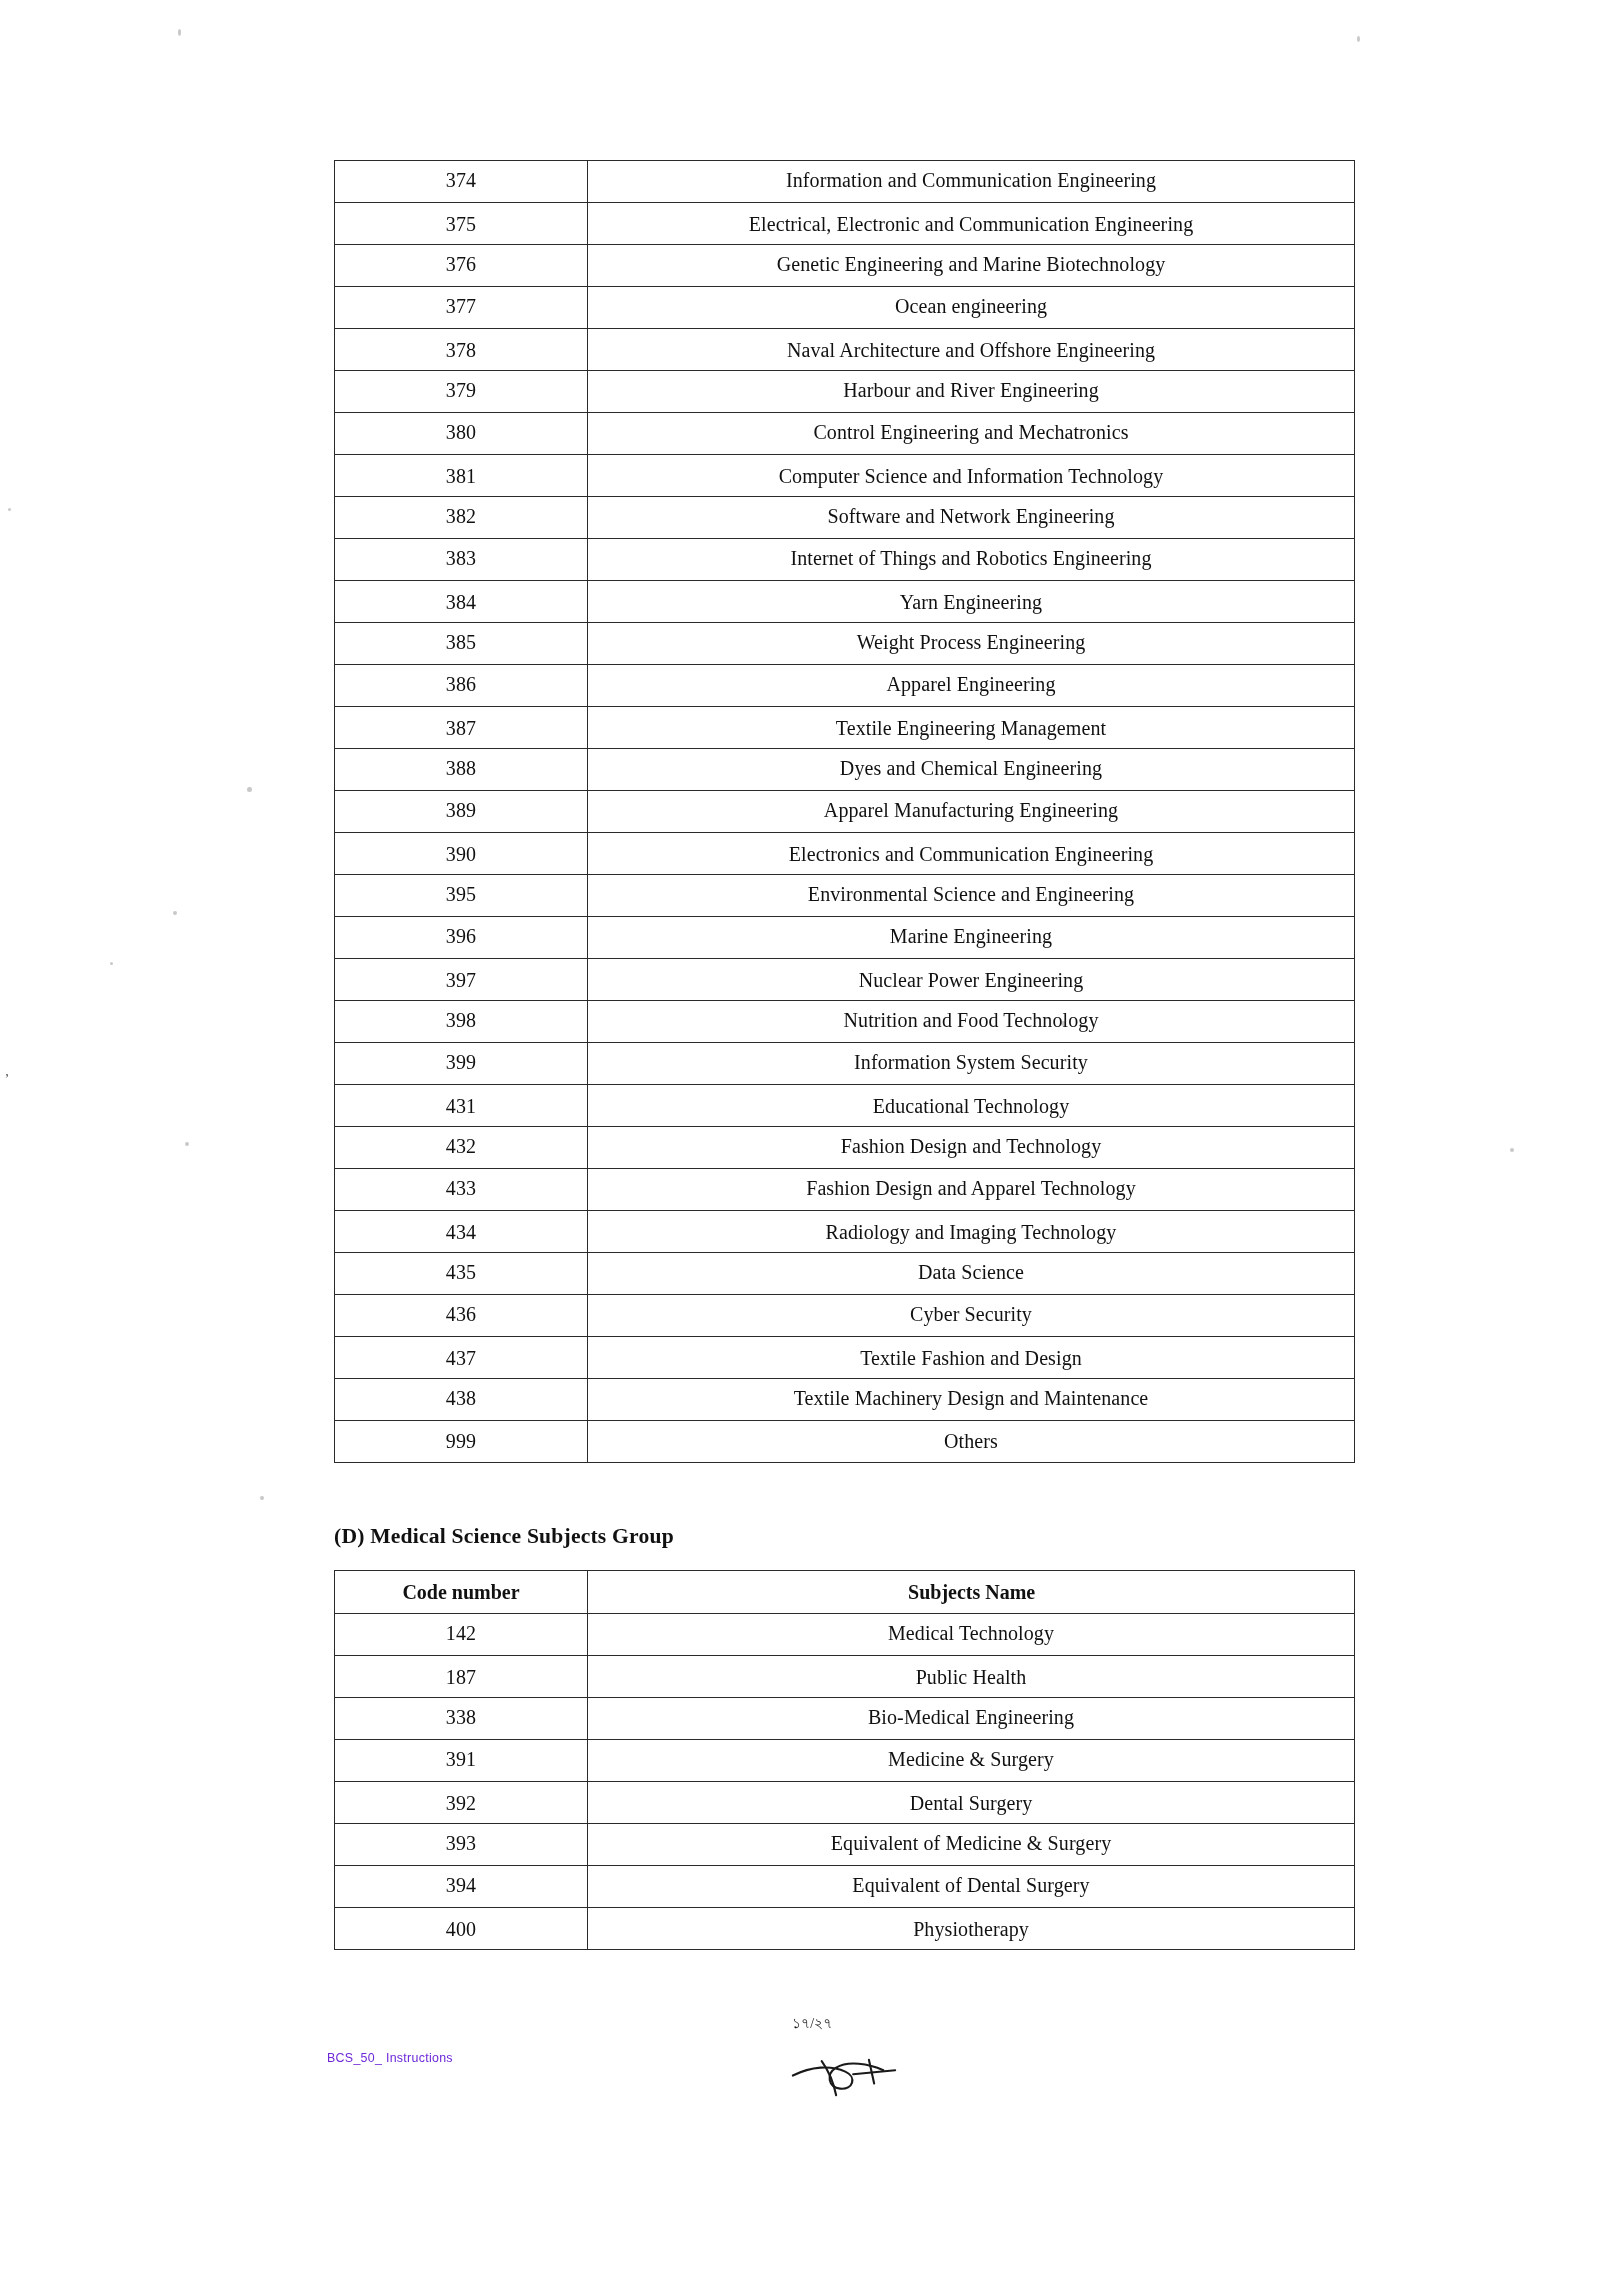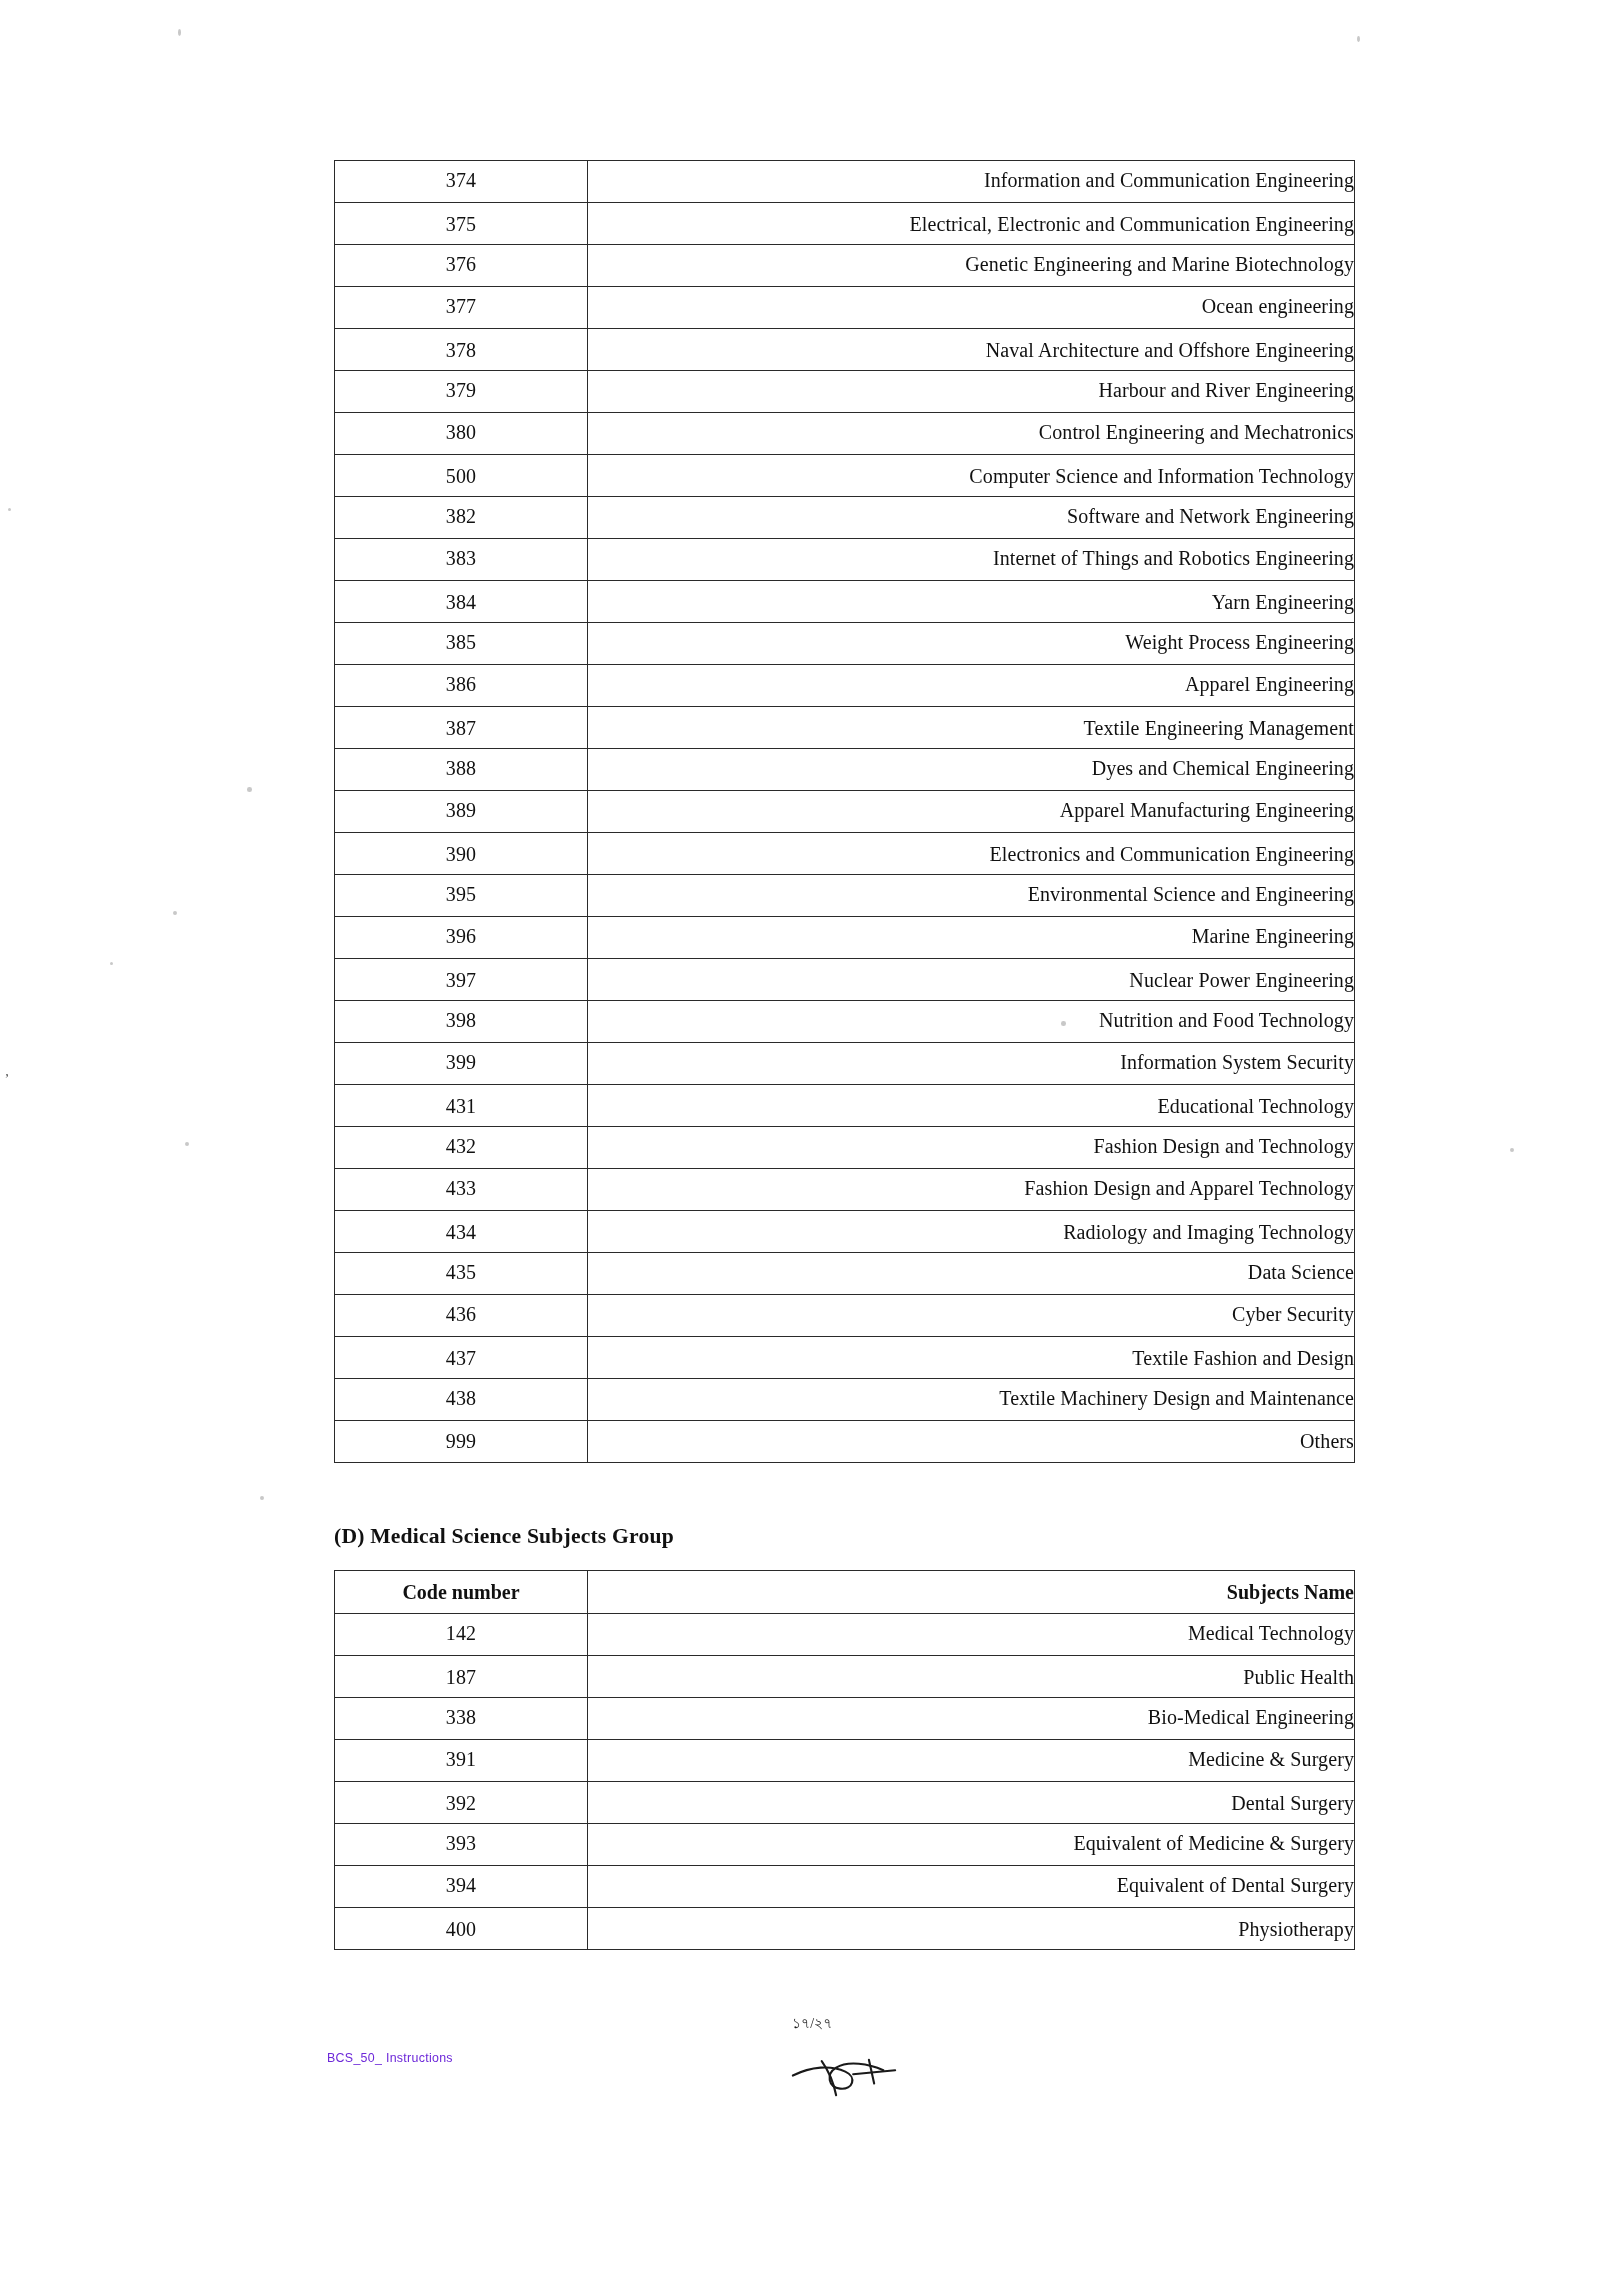--- a/index.html
+++ b/index.html
@@ -47,21 +47,21 @@
   table.codes td, table.codes th {
     border: 0.7px solid #2a2a2a;
     padding: 0;
     vertical-align: middle;
   }
   td.code, th.code {
     width: 252px;
     text-align: center;
   }
   td.subject, th.subject {
-    text-align: right;
+    text-align: center;
     padding-left: 9.2px;
   }
   td.code span, td.subject span {
     display: block;
     font-size: 20px;
     line-height: 41px;
     height: 41px;
     white-space: nowrap;
     letter-spacing: 0.1px;
   }
@@ -203,21 +203,21 @@
         <tr class="j1">
             <td class="code">
               <span>380</span>
             </td>
             <td class="subject">
               <span>Control Engineering and Mechatronics</span>
             </td>
           </tr>
         <tr class="j2">
             <td class="code">
-              <span>500</span>
+              <span>381</span>
             </td>
             <td class="subject">
               <span>Computer Science and Information Technology</span>
             </td>
           </tr>
         <tr class="j3">
             <td class="code">
               <span>382</span>
             </td>
             <td class="subject">

